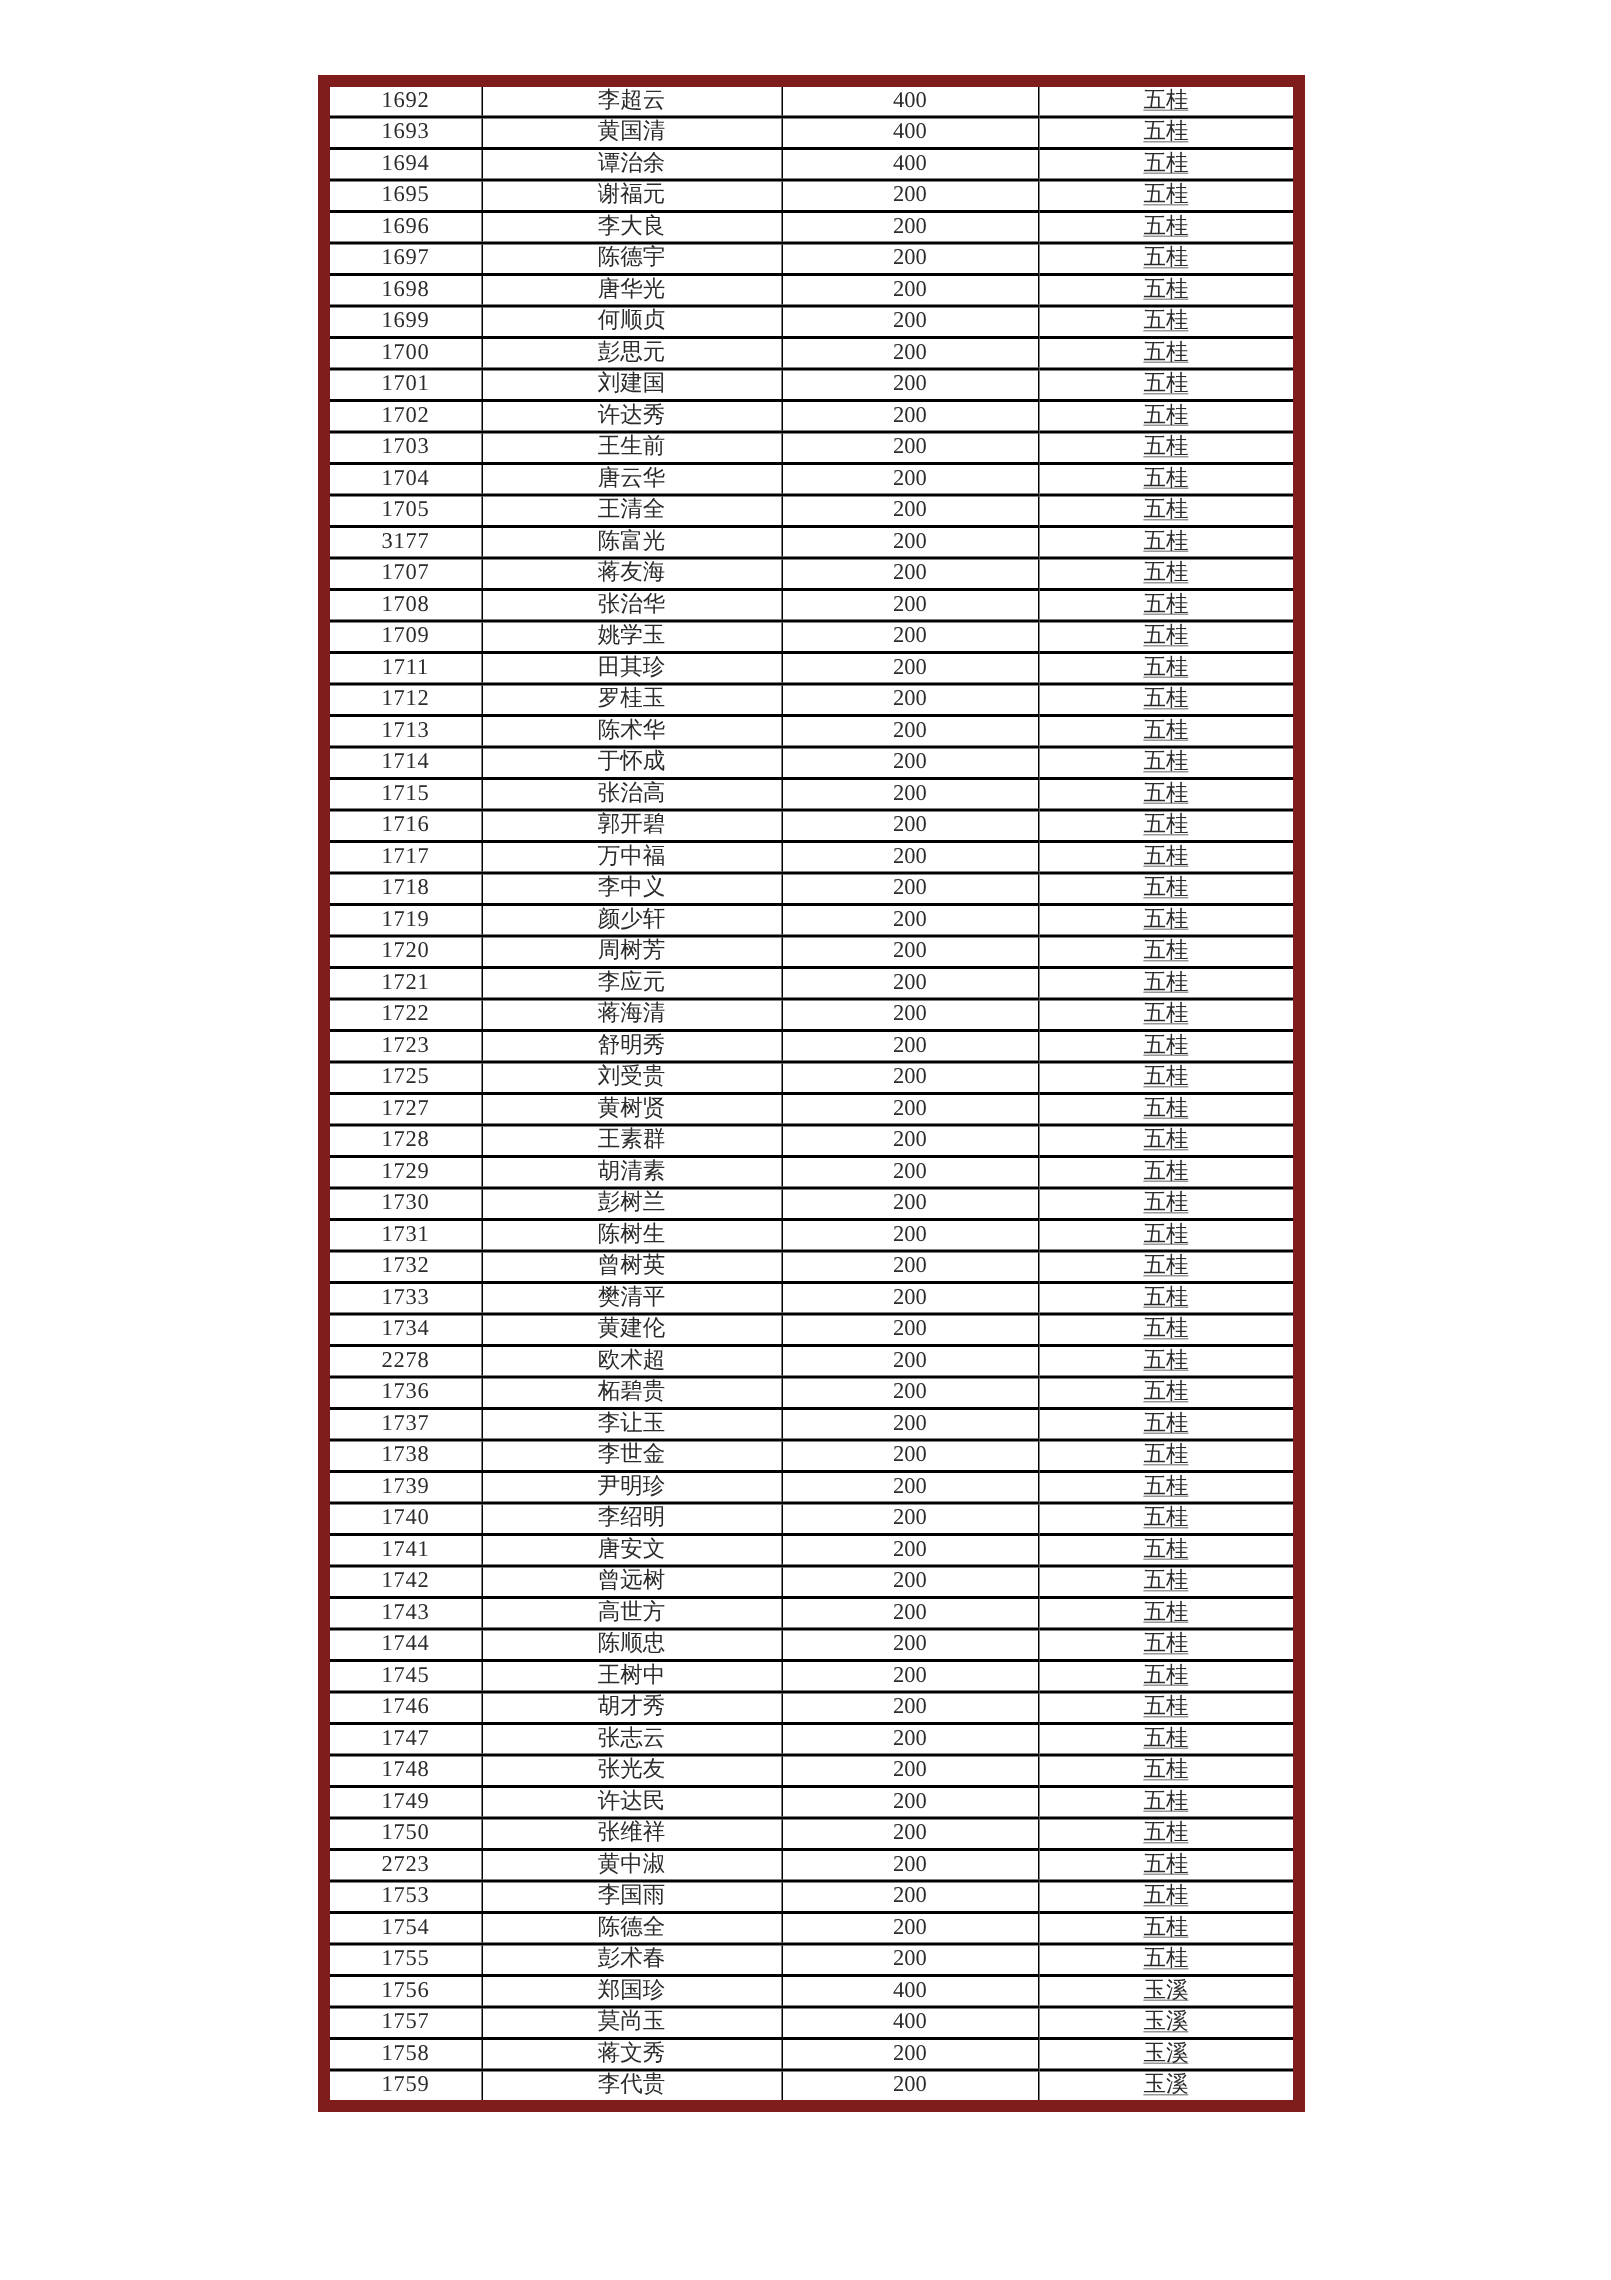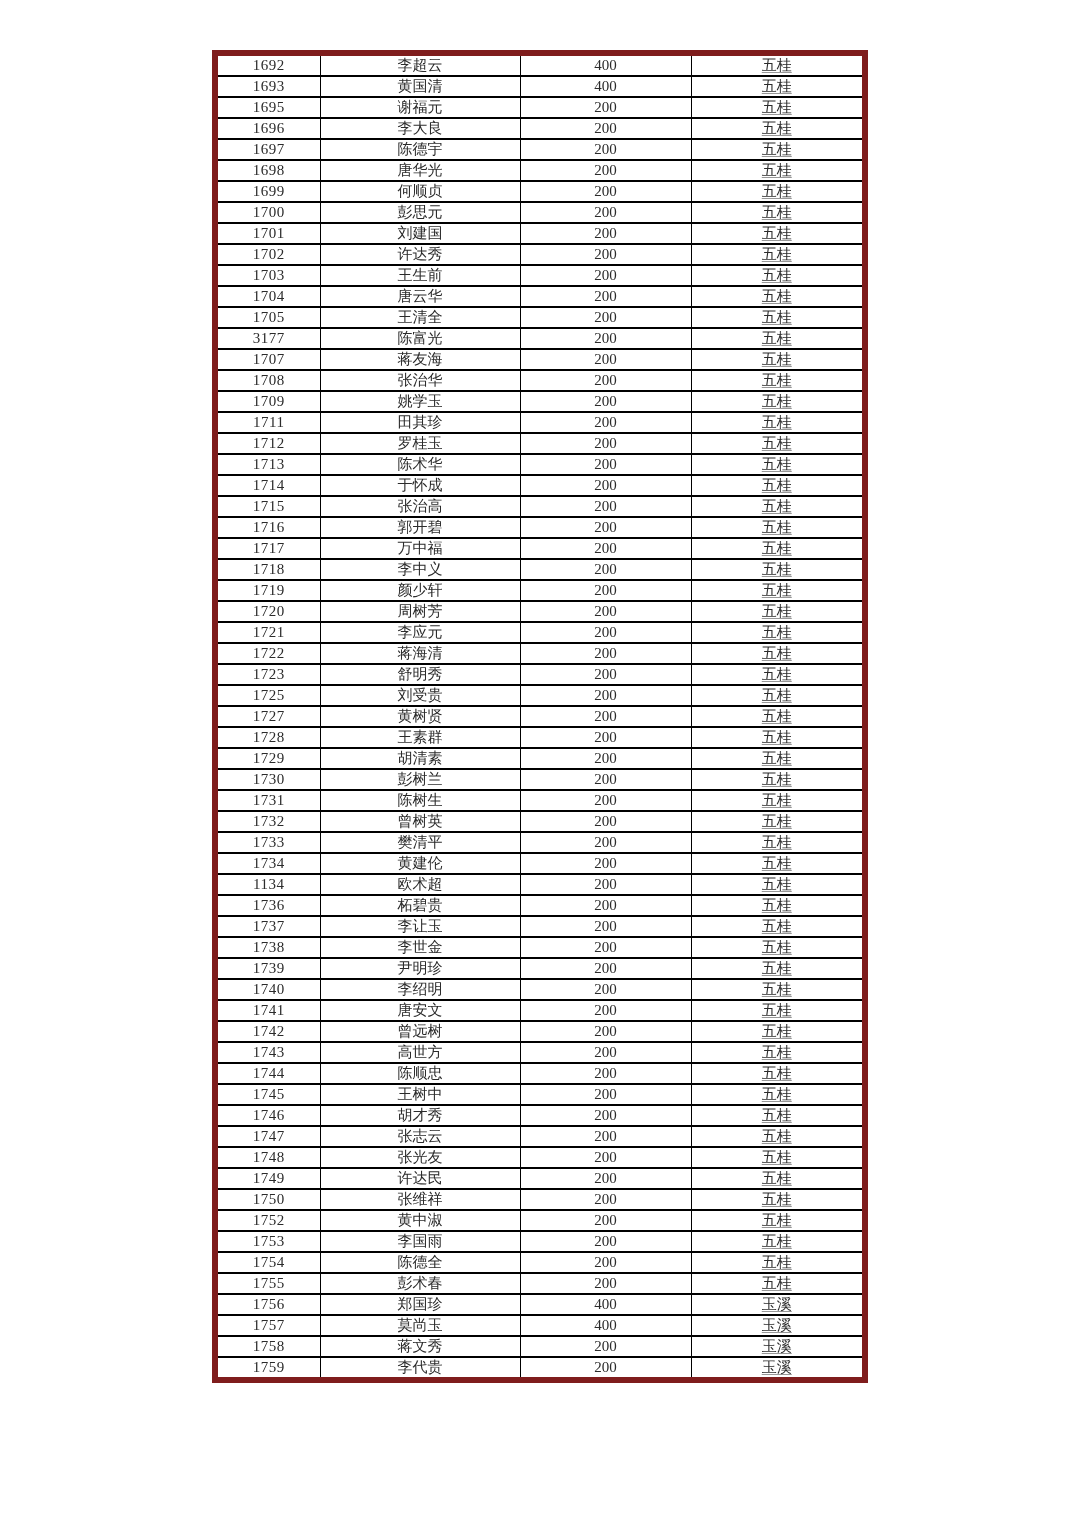--- a/index.html
+++ b/index.html
@@ -15,21 +15,21 @@
   }
   .table-wrap {
     position: absolute;
     left: 212px;
     top: 50px;
   }
   table.roster {
     border-collapse: collapse;
     table-layout: fixed;
     width: 650px;
-    border: 6px solid #7f1d1d;
+    border: 8px solid #7f1d1d;
   }
   table.roster td {
     border: 1px solid #000000;
     border-top-width: 2px;
     border-bottom-width: 2px;
     height: 19px;
     padding: 0;
     text-align: center;
     vertical-align: middle;
     font-size: 15px;
@@ -65,20 +65,26 @@
           <td class="col-amount">400</td>
           <td class="col-location">五桂</td>
         </tr>
         <tr>
           <td class="col-id">1693</td>
           <td class="col-name">黄国清</td>
           <td class="col-amount">400</td>
           <td class="col-location">五桂</td>
         </tr>
         <tr>
+          <td class="col-id">1694</td>
+          <td class="col-name">谭治余</td>
+          <td class="col-amount">400</td>
+          <td class="col-location">五桂</td>
+        </tr>
+        <tr>
           <td class="col-id">1695</td>
           <td class="col-name">谢福元</td>
           <td class="col-amount">200</td>
           <td class="col-location">五桂</td>
         </tr>
         <tr>
           <td class="col-id">1696</td>
           <td class="col-name">李大良</td>
           <td class="col-amount">200</td>
           <td class="col-location">五桂</td>
@@ -287,21 +293,21 @@
           <td class="col-amount">200</td>
           <td class="col-location">五桂</td>
         </tr>
         <tr>
           <td class="col-id">1734</td>
           <td class="col-name">黄建伦</td>
           <td class="col-amount">200</td>
           <td class="col-location">五桂</td>
         </tr>
         <tr>
-          <td class="col-id">1134</td>
+          <td class="col-id">2278</td>
           <td class="col-name">欧术超</td>
           <td class="col-amount">200</td>
           <td class="col-location">五桂</td>
         </tr>
         <tr>
           <td class="col-id">1736</td>
           <td class="col-name">柘碧贵</td>
           <td class="col-amount">200</td>
           <td class="col-location">五桂</td>
         </tr>
@@ -383,21 +389,21 @@
           <td class="col-amount">200</td>
           <td class="col-location">五桂</td>
         </tr>
         <tr>
           <td class="col-id">1750</td>
           <td class="col-name">张维祥</td>
           <td class="col-amount">200</td>
           <td class="col-location">五桂</td>
         </tr>
         <tr>
-          <td class="col-id">1752</td>
+          <td class="col-id">2723</td>
           <td class="col-name">黄中淑</td>
           <td class="col-amount">200</td>
           <td class="col-location">五桂</td>
         </tr>
         <tr>
           <td class="col-id">1753</td>
           <td class="col-name">李国雨</td>
           <td class="col-amount">200</td>
           <td class="col-location">五桂</td>
         </tr>

